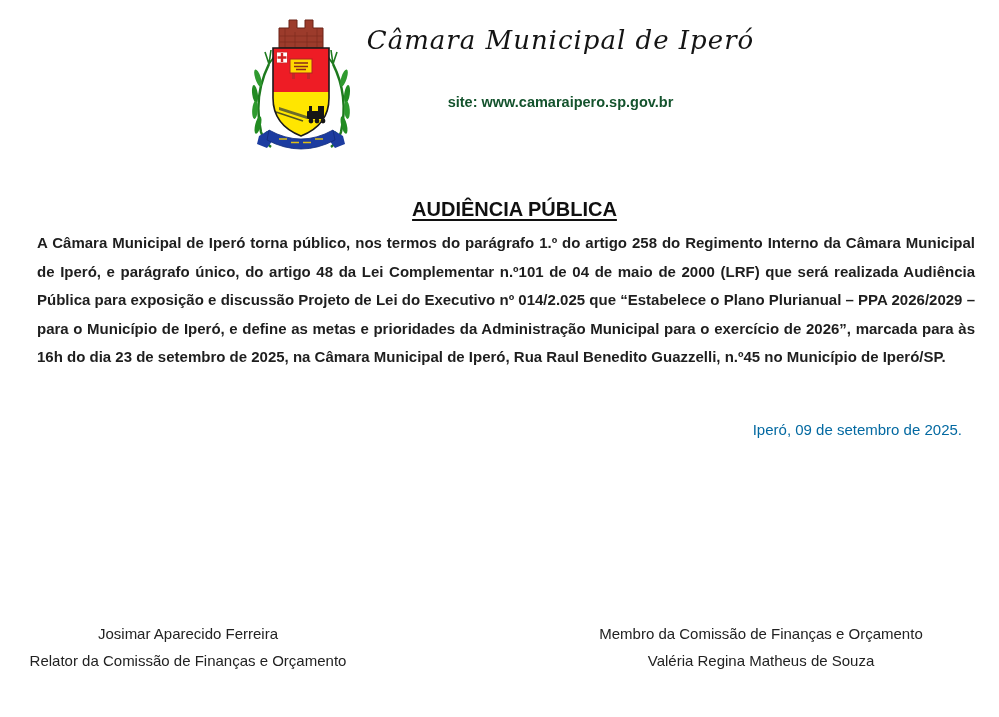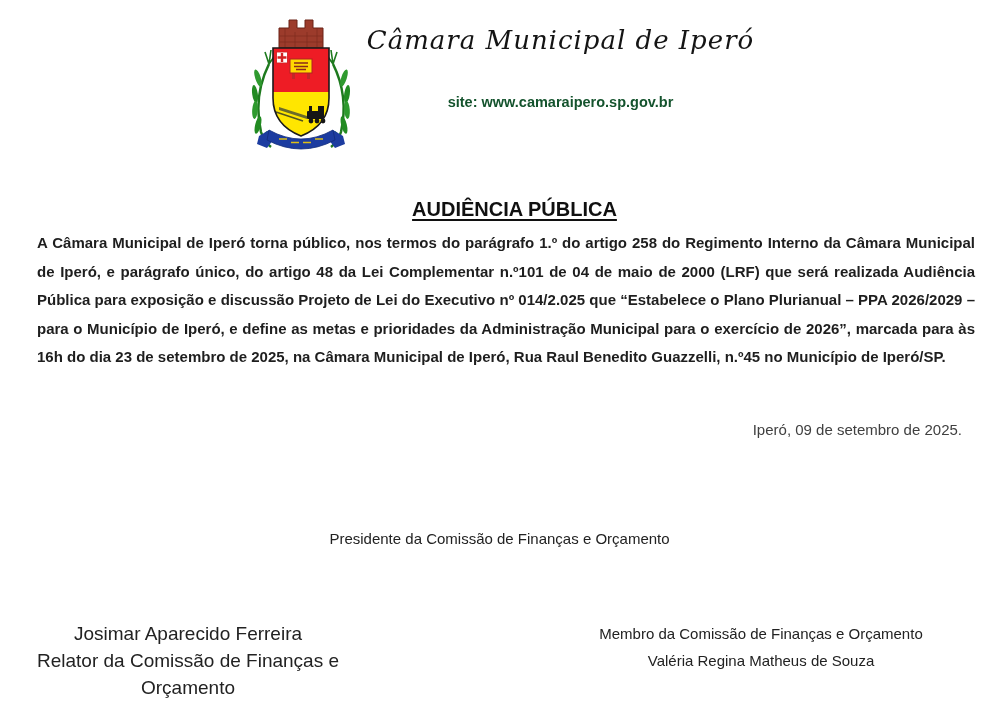--- a/index.html
+++ b/index.html
@@ -35,29 +35,29 @@
     text-align:center; font-size:20px; font-weight:bold;
     text-decoration:underline; text-underline-offset:3px; color:#101010;
   }
   .body-text {
     position:absolute; top:222px; left:30px; width:938px; margin:7px;
     text-align:justify; font-size:15px; font-weight:bold;
     line-height:28.6px; color:#1e1e1e;
   }
   .dateline {
     position:absolute; top:421px; right:37px; margin:0;
-    font-size:15px; color:#404040;
+    font-size:15px; color:#0369a1;
   }
   .sig-center {
     position:absolute; top:528px; left:0; width:100%;
     text-align:center; font-size:15px; line-height:22px; color:#222222;
   }
   .sig-left {
     position:absolute; top:620px; left:28px; width:320px;
-    text-align:center; font-size:19px; line-height:27px; color:#222222;
+    text-align:center; font-size:15px; line-height:27px; color:#222222;
   }
   .sig-right {
     position:absolute; top:620px; left:598px; width:326px;
     text-align:center; font-size:15px; line-height:27px; color:#222222;
   }
 </style>
 </head>
 <body>
 
 <div class="page">
@@ -122,21 +122,20 @@
     </div>
   </header>
 
   <h1 class="doc-title">AUDIÊNCIA PÚBLICA</h1>
 
   <p class="body-text">A Câmara Municipal de Iperó torna público, nos termos do parágrafo 1.º do artigo 258 do Regimento Interno da Câmara Municipal de Iperó, e parágrafo único, do artigo 48 da Lei Complementar n.º101 de 04 de maio de 2000 (LRF) que será realizada Audiência Pública para exposição e discussão Projeto de Lei do Executivo nº 014/2.025 que “Estabelece o Plano Plurianual – PPA 2026/2029 – para o Município de Iperó, e define as metas e prioridades da Administração Municipal para o exercício de 2026”, marcada para às 16h do dia 23 de setembro de 2025, na Câmara Municipal de Iperó, Rua Raul Benedito Guazzelli, n.º45 no Município de Iperó/SP.</p>
 
   <p class="dateline">Iperó, 09 de setembro de 2025.</p>
 
   <div class="sig-center">
-    <div>Presidente da Comissão de Finanças e Orçamento</div>
   </div>
 
   <div class="sig-left">
     <div>Josimar Aparecido Ferreira</div>
     <div>Relator da Comissão de Finanças e Orçamento</div>
   </div>
 
   <div class="sig-right">
     <div>Membro da Comissão de Finanças e Orçamento</div>
     <div>Valéria Regina Matheus de Souza</div>

